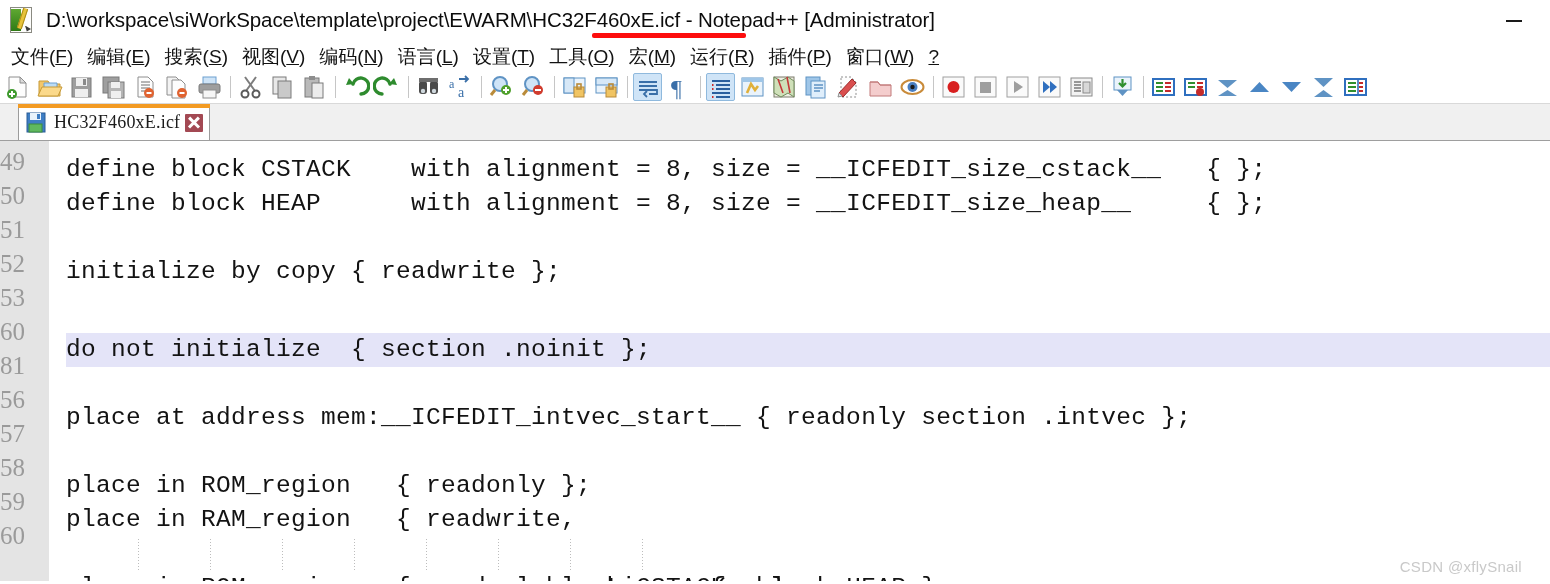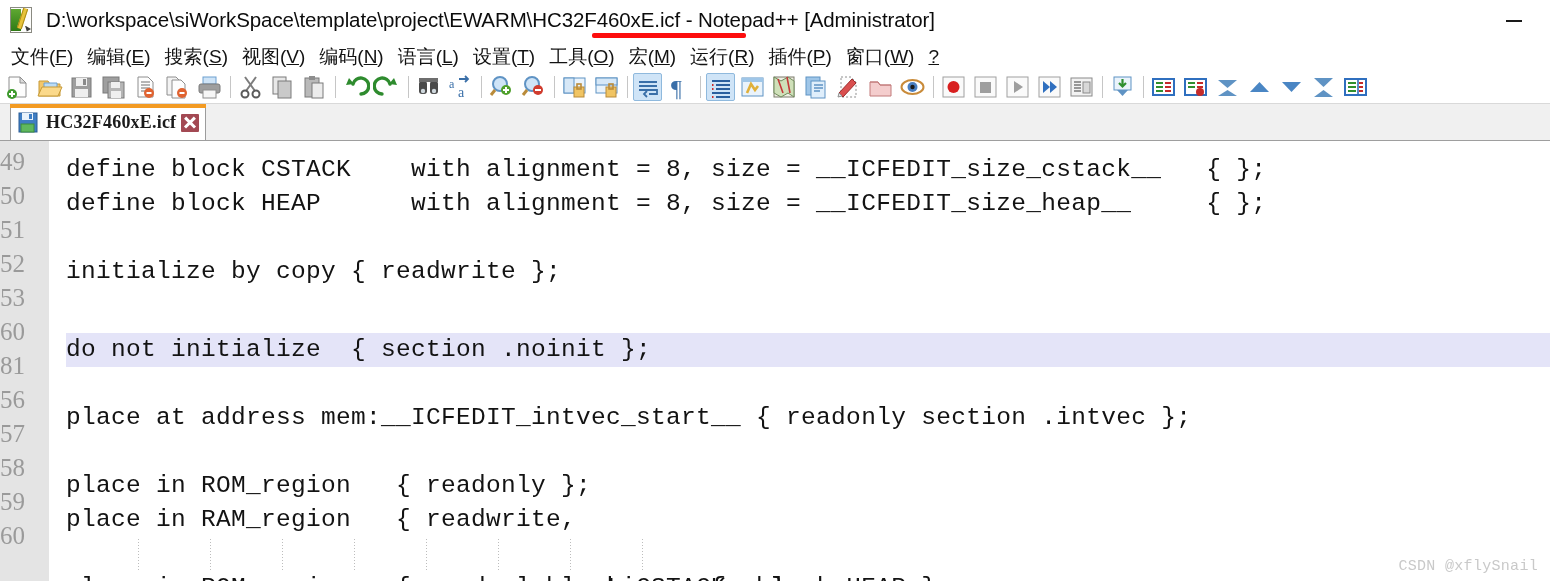--- a/index.html
+++ b/index.html
@@ -117,23 +117,22 @@
   }
   .tb svg { display:block; width:29px; height:28px; }
 
   
   .tabbar {
     height: 37px;
     background: #f0f0f0;
     border-bottom: 1px solid #9e9e9e;
     display: flex;
     align-items: flex-end;
-    padding-left: 10px;
-    position: relative;
-    font-weight: bold;
+    padding-left: 18px;
+    position: relative;
   }
   .tab {
     height: 35px;
     background: #ffffff;
     border: 1px solid #9c9c9c;
     border-bottom: none;
     border-top: none;
     display: flex;
     align-items: center;
     padding: 0 6px 0 7px;
@@ -218,24 +217,24 @@
     pointer-events: none;
   }
   .indent-guides i {
     position: absolute;
     top: 2px; width: 1px; height: 32px;
     background: repeating-linear-gradient(to bottom,#bdbdbd 0 1px,transparent 1px 3px);
   }
 
   .watermark {
     position: absolute;
-    right: 12px; bottom: 6px;
+    right: 28px; bottom: 6px;
     font-size: 15px;
     color: #c9c9c9;
-    font-family: Liberation Mono, monospace;
+    font-family: Liberation Sans, sans-serif;
     letter-spacing: 0.3px;
   }
 </style>
 </head>
 <body>
 
 <div id="app">
 
   <div class="titlebar">
     <div class="app-icon">

